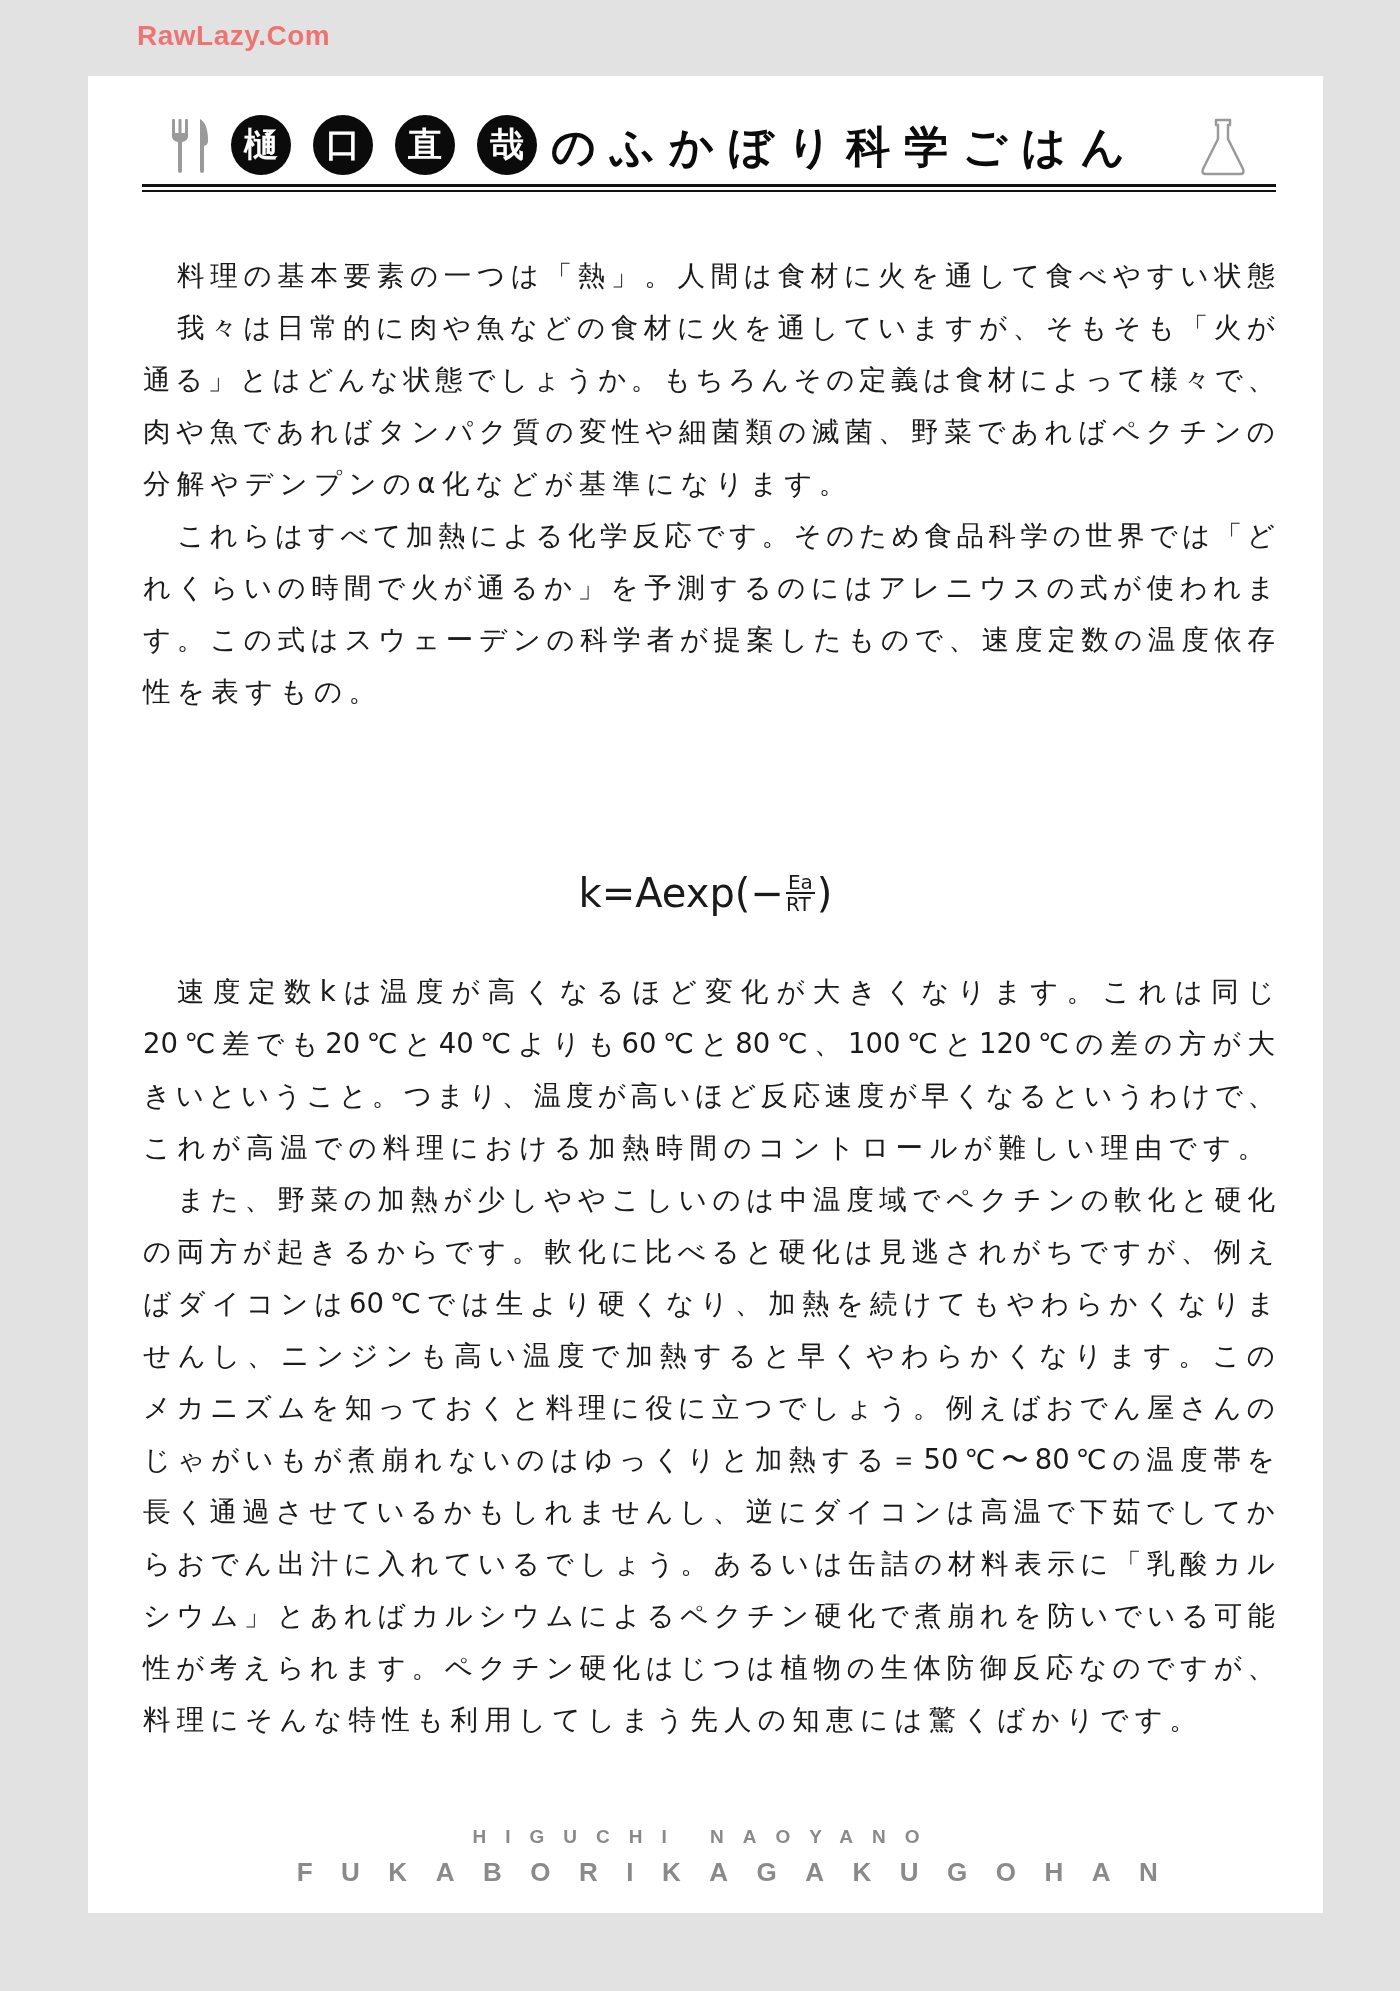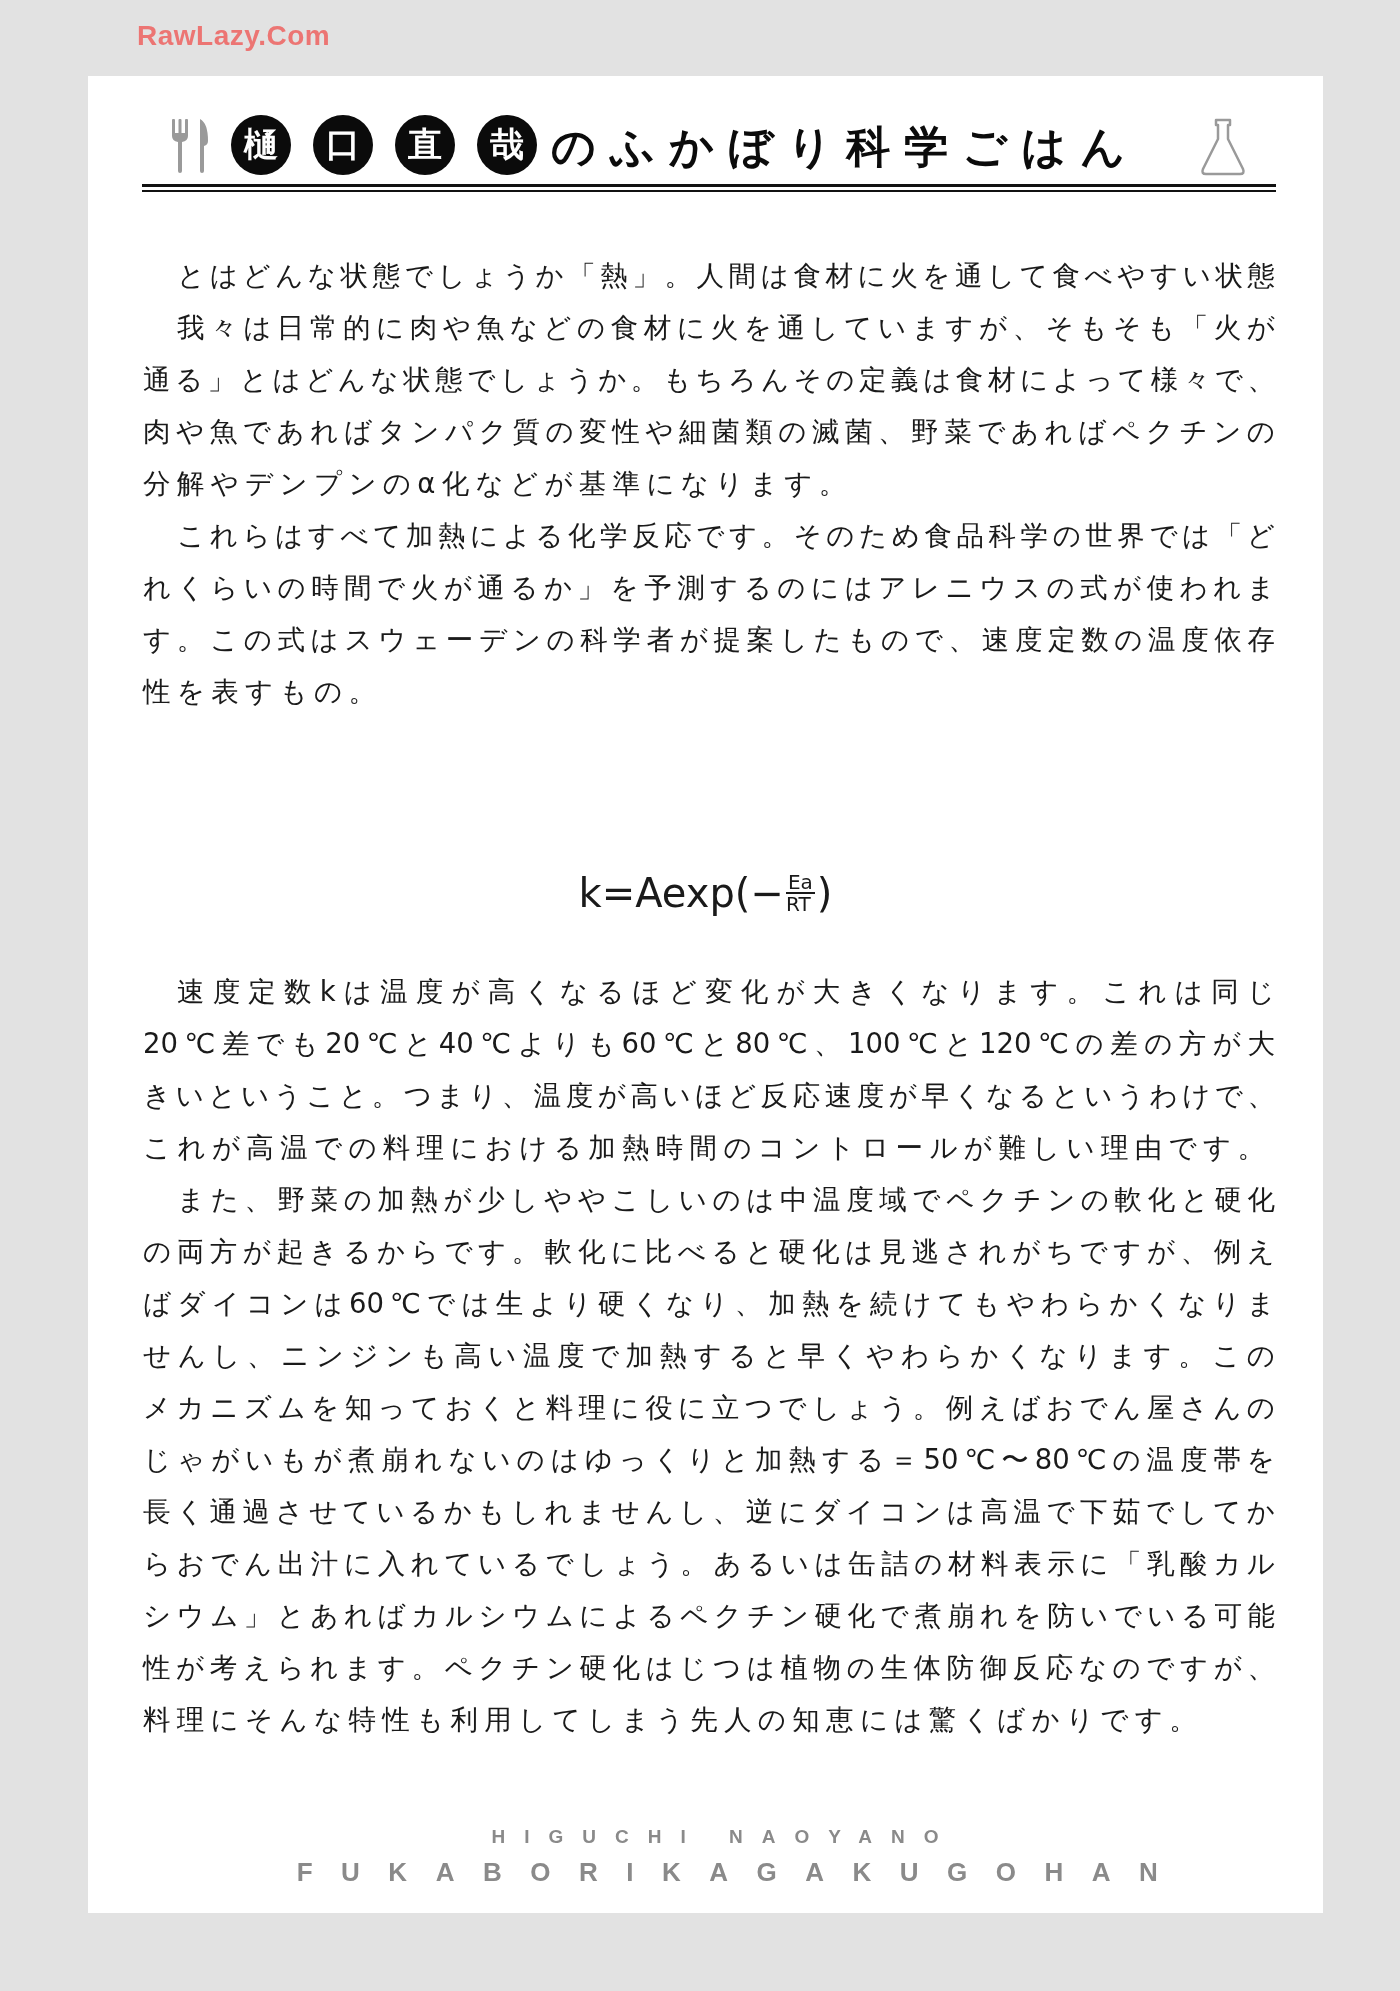--- a/index.html
+++ b/index.html
@@ -66,21 +66,21 @@
   }
   .frac { display: inline-flex; flex-direction: column; align-items: flex-start;
           font-size: 20px; line-height: 20px; margin: 0 2px; vertical-align: middle; }
   .frac .num { border-bottom: 2px solid #1a1a1a; padding: 0 2px; }
 
   .body-text-2 { top: 889px; }
 
   .footer-1 {
     position: absolute; left: 0; width: 100%; top: 1750px; text-align: center;
     font-family: "Liberation Sans", sans-serif; font-weight: bold;
-    font-size: 19px; color: #8a8a8a; letter-spacing: 19px; padding-left: 19px;
+    font-size: 19px; color: #8a8a8a; letter-spacing: 19px; 
   }
   .footer-2 {
     position: absolute; left: 0; width: 100%; top: 1781px; text-align: center;
     font-family: "Liberation Sans", sans-serif; font-weight: bold;
     font-size: 26px; color: #8a8a8a; letter-spacing: 28.5px; padding-left: 36px;
   }
 </style>
 </head>
 <body>
 
@@ -108,21 +108,21 @@
 
     <svg class="flask" viewBox="0 0 46 58">
       <path d="M16 2 h14 v5 h-2 v14 l15 30 q2 5 -3 5 h-34 q-5 0 -3 -5 l15 -30 v-14 h-2z" fill="none" stroke="#9a9a9a" stroke-width="2.5" stroke-linejoin="round"></path>
     </svg>
 
     <div class="rule-1"></div>
     <div class="rule-2"></div>
   </div>
 
   <div class="body-text">
-    <span class="line indent">とはどんな状態でしょうか「熱」。人間は食材に火を通して食べやすい状態</span>
+    <span class="line indent">料理の基本要素の一つは「熱」。人間は食材に火を通して食べやすい状態</span>
     <span class="line indent">我々は日常的に肉や魚などの食材に火を通していますが、そもそも「火が</span>
     <span class="line">通る」とはどんな状態でしょうか。もちろんその定義は食材によって様々で、</span>
     <span class="line">肉や魚であればタンパク質の変性や細菌類の滅菌、野菜であればペクチンの</span>
     <span class="line last">分解やデンプンのα化などが基準になります。</span>
     <span class="line indent">これらはすべて加熱による化学反応です。そのため食品科学の世界では「ど</span>
     <span class="line">れくらいの時間で火が通るか」を予測するのにはアレニウスの式が使われま</span>
     <span class="line">す。この式はスウェーデンの科学者が提案したもので、速度定数の温度依存</span>
     <span class="line last">性を表すもの。</span>
   </div>
 

